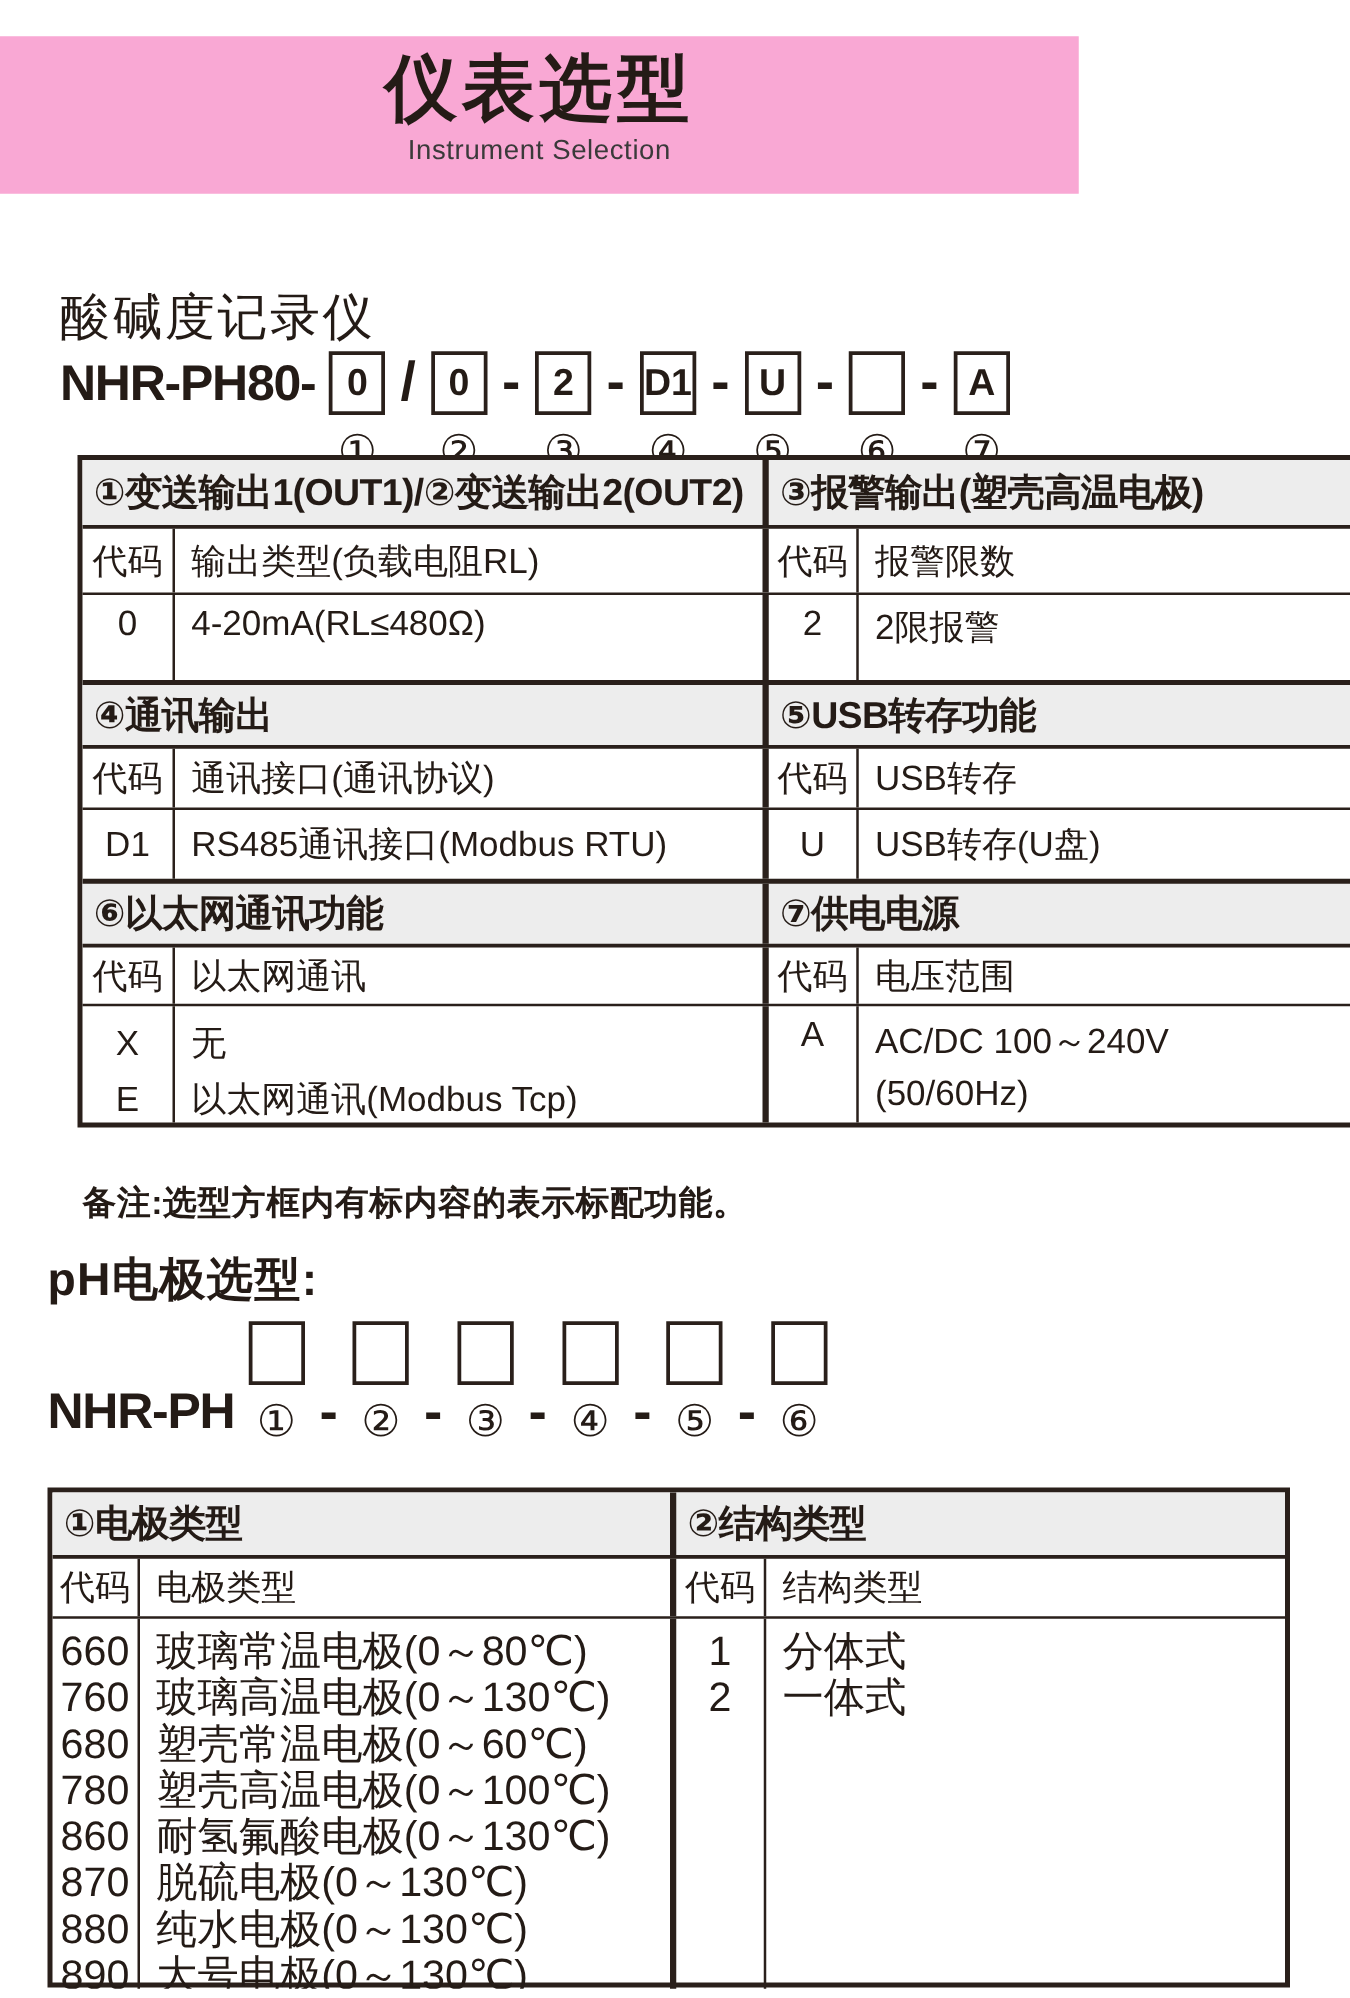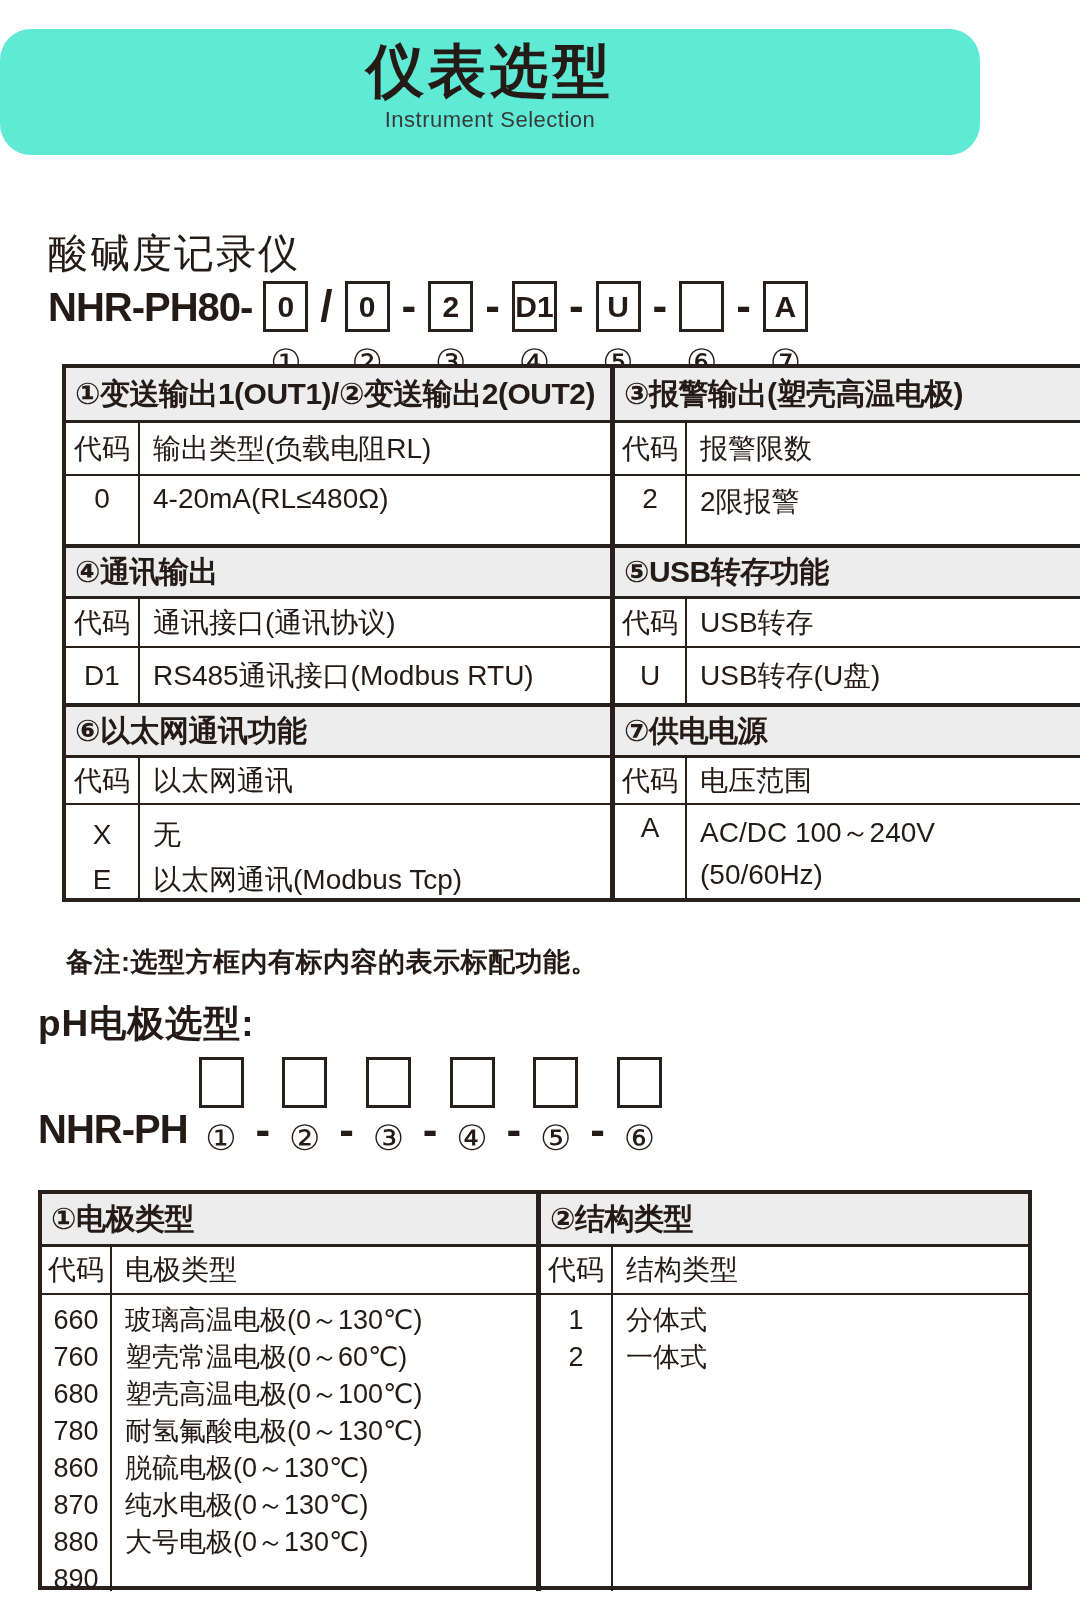--- a/index.html
+++ b/index.html
@@ -5,22 +5,22 @@
   * { margin:0; padding:0; box-sizing:border-box; }
   html,body { background:#ffffff; }
   .page {
     position:relative; width:1080px; height:1598px; margin:0 auto;
     background:#ffffff; overflow:hidden;
     --bd:#2a201b; color:#241b16;
     font-family:"Liberation Sans","DejaVu Sans",sans-serif;
   }
 
   
-  .banner { position:absolute; left:0; top:29px; width:980px; height:126px;
-            background:#5eead4; text-align:center;border-radius:31px; }
+  .banner { position:absolute; left:0; top:29px; width:863px; height:126px;
+            background:#f9a8d4; text-align:center; }
   .banner-title { font-size:58px; font-weight:700; letter-spacing:4px; line-height:1; padding-top:13px; }
   .banner-subtitle { font-size:22px; color:#3a3a3a; margin-top:7px; letter-spacing:0.5px; }
 
   
   .recorder-heading { position:absolute; left:48px; top:226px; font-size:40px; font-weight:500; letter-spacing:2px; }
   .note { position:absolute; left:66px; top:944px; font-size:27px; font-weight:700; letter-spacing:0.5px; }
   .ph-heading { position:absolute; left:38px; top:999px; font-size:37px; font-weight:700; letter-spacing:1px; }
 
   
   .model-row { position:absolute; display:flex; align-items:flex-start; }
@@ -52,21 +52,21 @@
   .t2 .row { grid-template-columns:70px 429px 72px 1fr; }
   .row.sub { border-bottom:2px solid var(--bd); }
   .cell { display:flex; align-items:center; font-size:28px; overflow:hidden; }
   .cell.code { justify-content:center; border-right:2px solid var(--bd); }
   .cell.desc { padding-left:13px; }
   .cell.gdiv { border-right:5px solid var(--bd); }
   .cell.top { align-items:flex-start; padding-top:7px; }
   .lines { display:flex; flex-direction:column; width:100%; }
   .lines .ln { line-height:45px; font-size:28px; }
   .lines.center .ln { text-align:center; }
-  .t2 .lines .ln { line-height:37px; font-size:27px; }
+  .t2 .lines .ln { line-height:37px; font-size:33px; }
   .prewrap { white-space:pre-line; line-height:42px; }
 </style>
 </head>
 <body>
 
 <div class="page">
 
   <header class="banner">
     <div class="banner-title">仪表选型</div>
     <div class="banner-subtitle">Instrument Selection</div>
@@ -233,20 +233,21 @@
           <span class="ln">680</span>
           <span class="ln">780</span>
           <span class="ln">860</span>
           <span class="ln">870</span>
           <span class="ln">880</span>
           <span class="ln">890</span>
         </div>
       </div>
       <div class="cell desc gdiv top">
         <div class="lines">
+          <span class="ln">玻璃常温电极(0～80℃)</span>
           <span class="ln">玻璃高温电极(0～130℃)</span>
           <span class="ln">塑壳常温电极(0～60℃)</span>
           <span class="ln">塑壳高温电极(0～100℃)</span>
           <span class="ln">耐氢氟酸电极(0～130℃)</span>
           <span class="ln">脱硫电极(0～130℃)</span>
           <span class="ln">纯水电极(0～130℃)</span>
           <span class="ln">大号电极(0～130℃)</span>
         </div>
       </div>
       <div class="cell code top">

